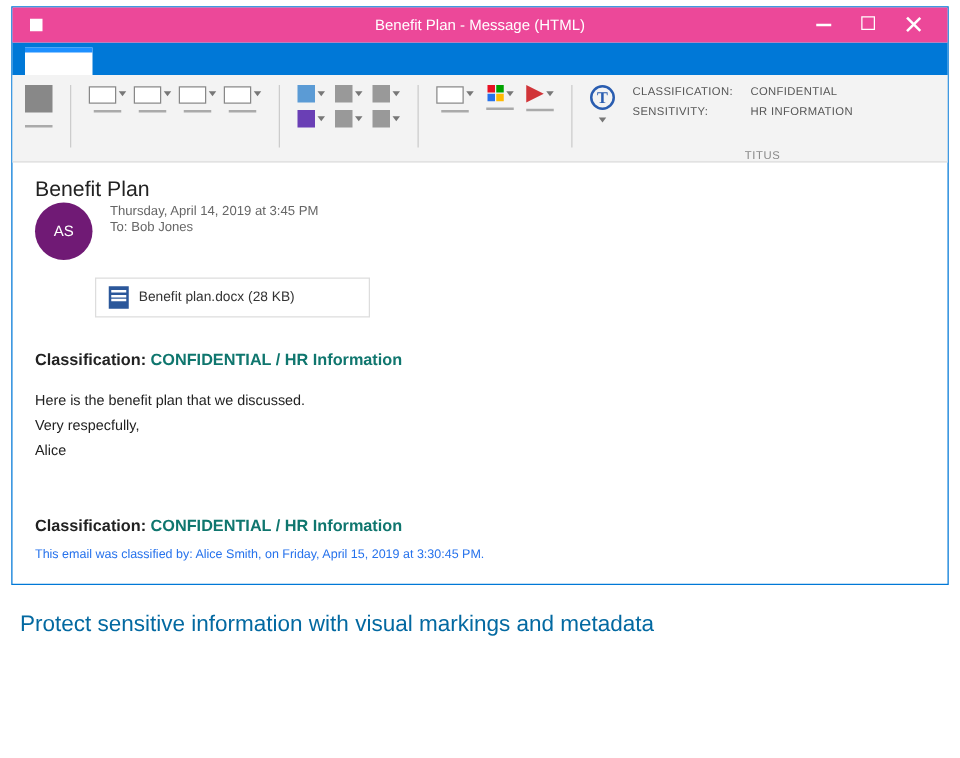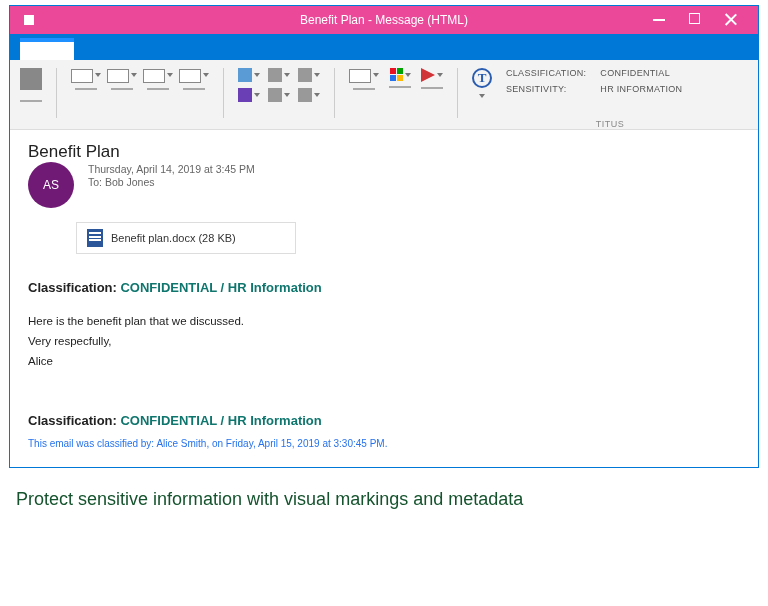--- a/index.html
+++ b/index.html
@@ -114,21 +114,21 @@
   }
   .doc-icon::after {
     content:""; position:absolute; top:7px; left:2px; right:2px; height:2px; background:#fff;
     box-shadow: 0 3px 0 #fff;
   }
   .class-line { font-size:13px; color:#222; font-weight:700; margin:8px 0 20px 0;}
   .class-red { color:#0f766e; }
   .body-text { font-size:11.5px; color:#222; margin:8px 0; }
   .footer-line { font-size:10px; color:#2672ec; margin-top:10px;}
   .caption {
-    color:#14532d; font-size:18px; font-weight:300;
+    color:#0369a1; font-size:18px; font-weight:300;
     padding: 16px 0 10px 16px;
   }
 </style>
 </head>
 <body>
 
 <div class="window">
 
   <div class="titlebar">
     <div class="title-left-sq"></div>

